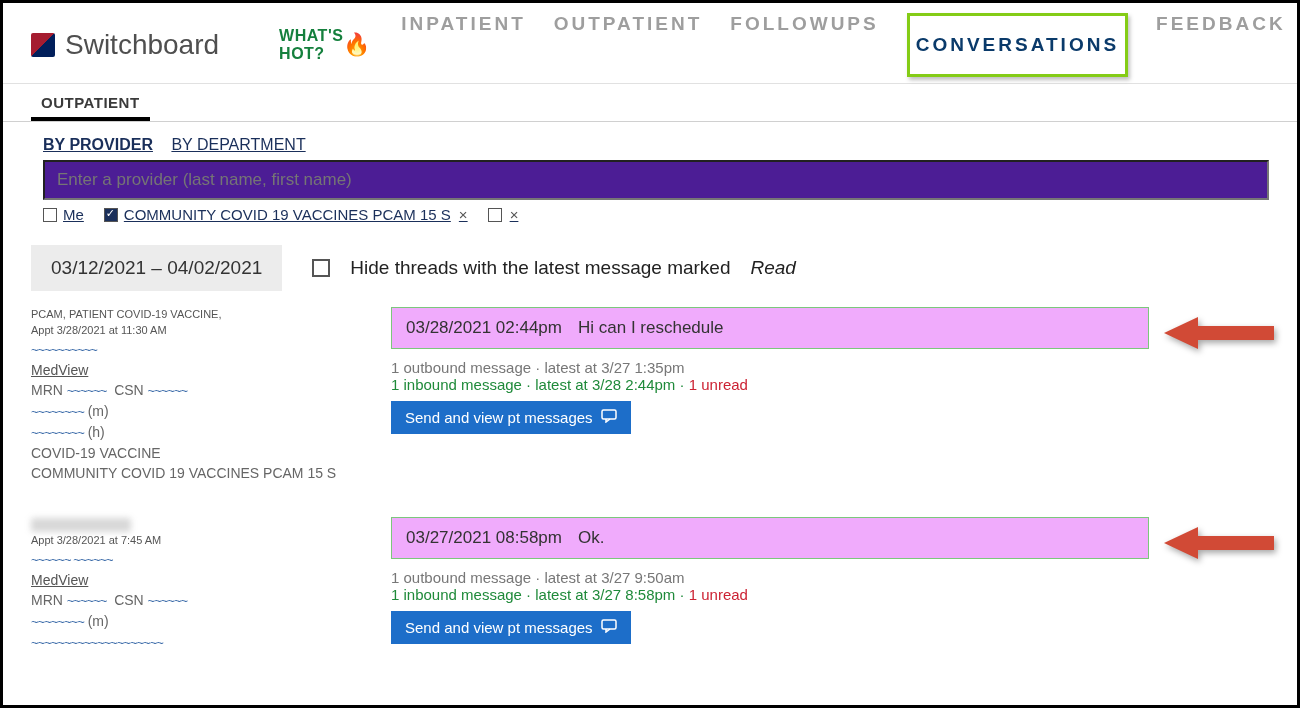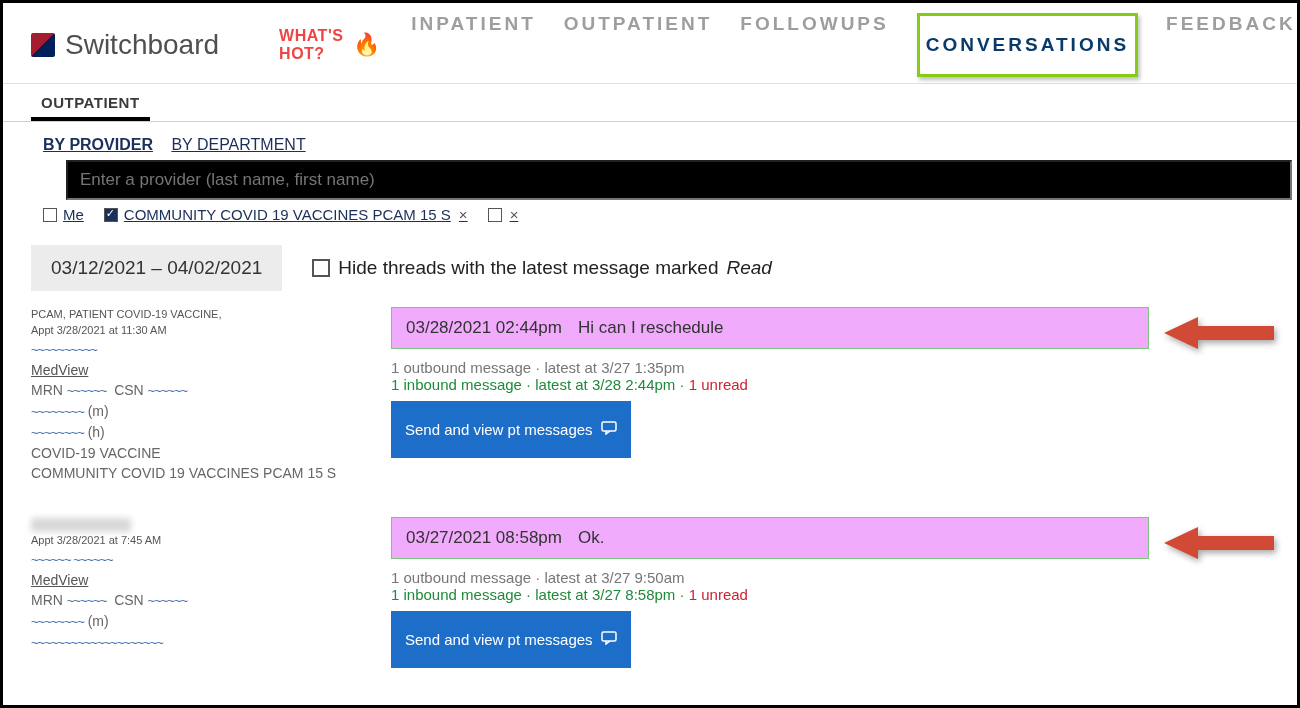--- a/index.html
+++ b/index.html
@@ -28,27 +28,27 @@
     font-size: 28px;
     font-weight: 400;
     margin-right: 60px;
   }
   .brand-logo {
     width: 24px; height: 24px;
     background: linear-gradient(135deg,#a51c30 50%,#011f5b 50%);
     border-radius: 2px;
   }
   .whats-hot {
-    color: #ef4444;
+    color: #15803d;
     font-weight: 700;
     font-size: 16px;
     letter-spacing: .5px;
     display: flex;
     align-items: center;
-    gap: 10px;
+    gap: 0;
     margin-right: 30px;
   }
   .whats-hot .blob { font-size: 22px; }
   .nav {
     display: flex;
     gap: 28px;
     margin-left: auto;
     font-size: 19px;
     letter-spacing: 3px;
     font-weight: 700;
@@ -82,26 +82,25 @@
     font-weight: 700;
     color: #1a2f5a;
   }
   .filter-tabs .ft { margin-right: 14px; text-decoration: underline; }
   .filter-tabs .ft.inactive {
     font-weight: 400;
     color: #1a2f5a;
   }
   .provider-input {
     margin-top: 6px;
-    background: #000000;
+    background: #4c1d95;
     color: #8a8a8a;
     font-size: 17px;
     padding: 8px 12px;
     width: calc(100% + 0px);
-    margin-left: 23px;
   }
   .chips {
     margin-top: 6px;
     font-size: 15px;
     display: flex;
     align-items: center;
     gap: 20px;
     color: #1a2f5a;
   }
   .chip {
@@ -142,21 +141,21 @@
   }
   .date-range {
     background: #ececec;
     padding: 12px 20px;
     font-size: 19px;
     color: #333;
   }
   .hide-read {
     display: flex;
     align-items: center;
-    gap: 8px;
+    gap: 20px;
     font-size: 19px;
     color: #222;
   }
   .hide-read .cb {
     width: 18px; height: 18px;
     border: 2px solid #555;
     display: inline-block;
   }
   
   .threads { padding: 6px 28px 0 28px; }
@@ -212,21 +211,21 @@
   .summary .inbound { color: #1f8a3a; }
   .summary .unread { color: #c23; }
   .send-btn {
     margin-top: 8px;
     display: inline-flex;
     align-items: center;
     gap: 8px;
     background: #1d6ec9;
     color: #fff;
     font-size: 15px;
-    padding: 20px 14px;
+    padding: 8px 14px;
     border: none;
     cursor: pointer;
   }
   
   .arrow {
     position: absolute;
     right: -5px;
     top: 4px;
     color: #d14a36;
     filter: drop-shadow(2px 3px 3px rgba(0,0,0,.35));

